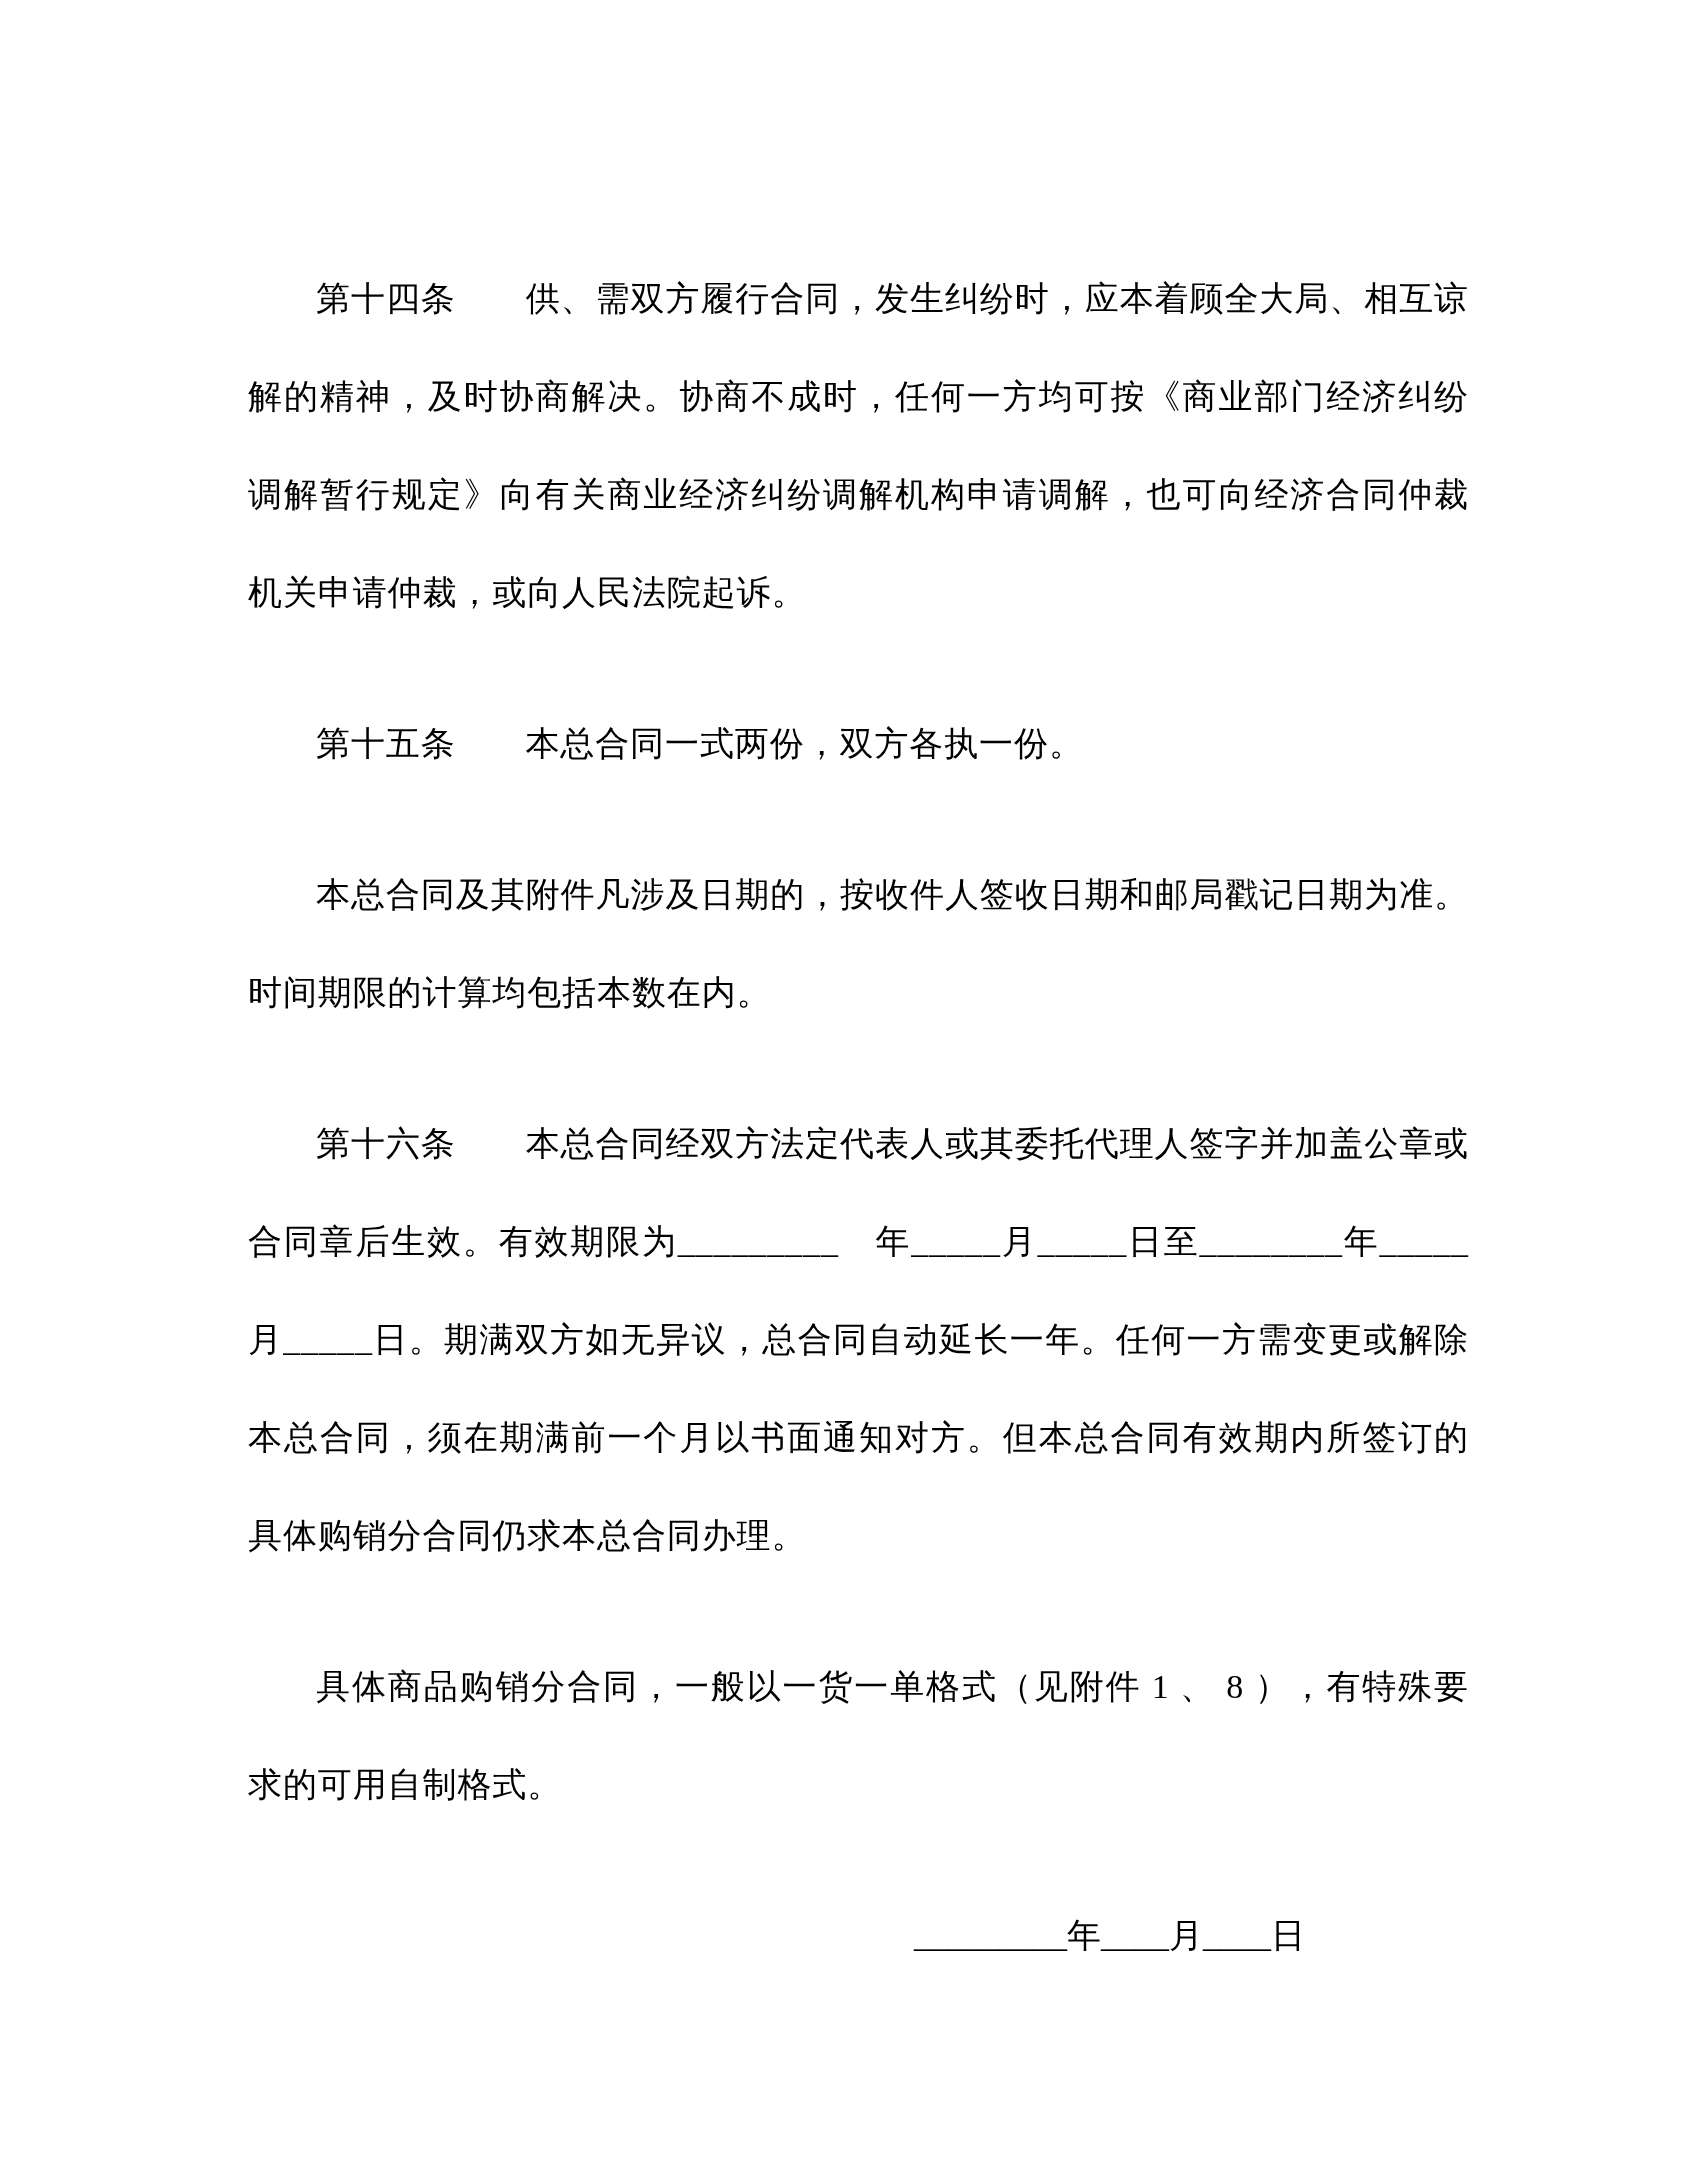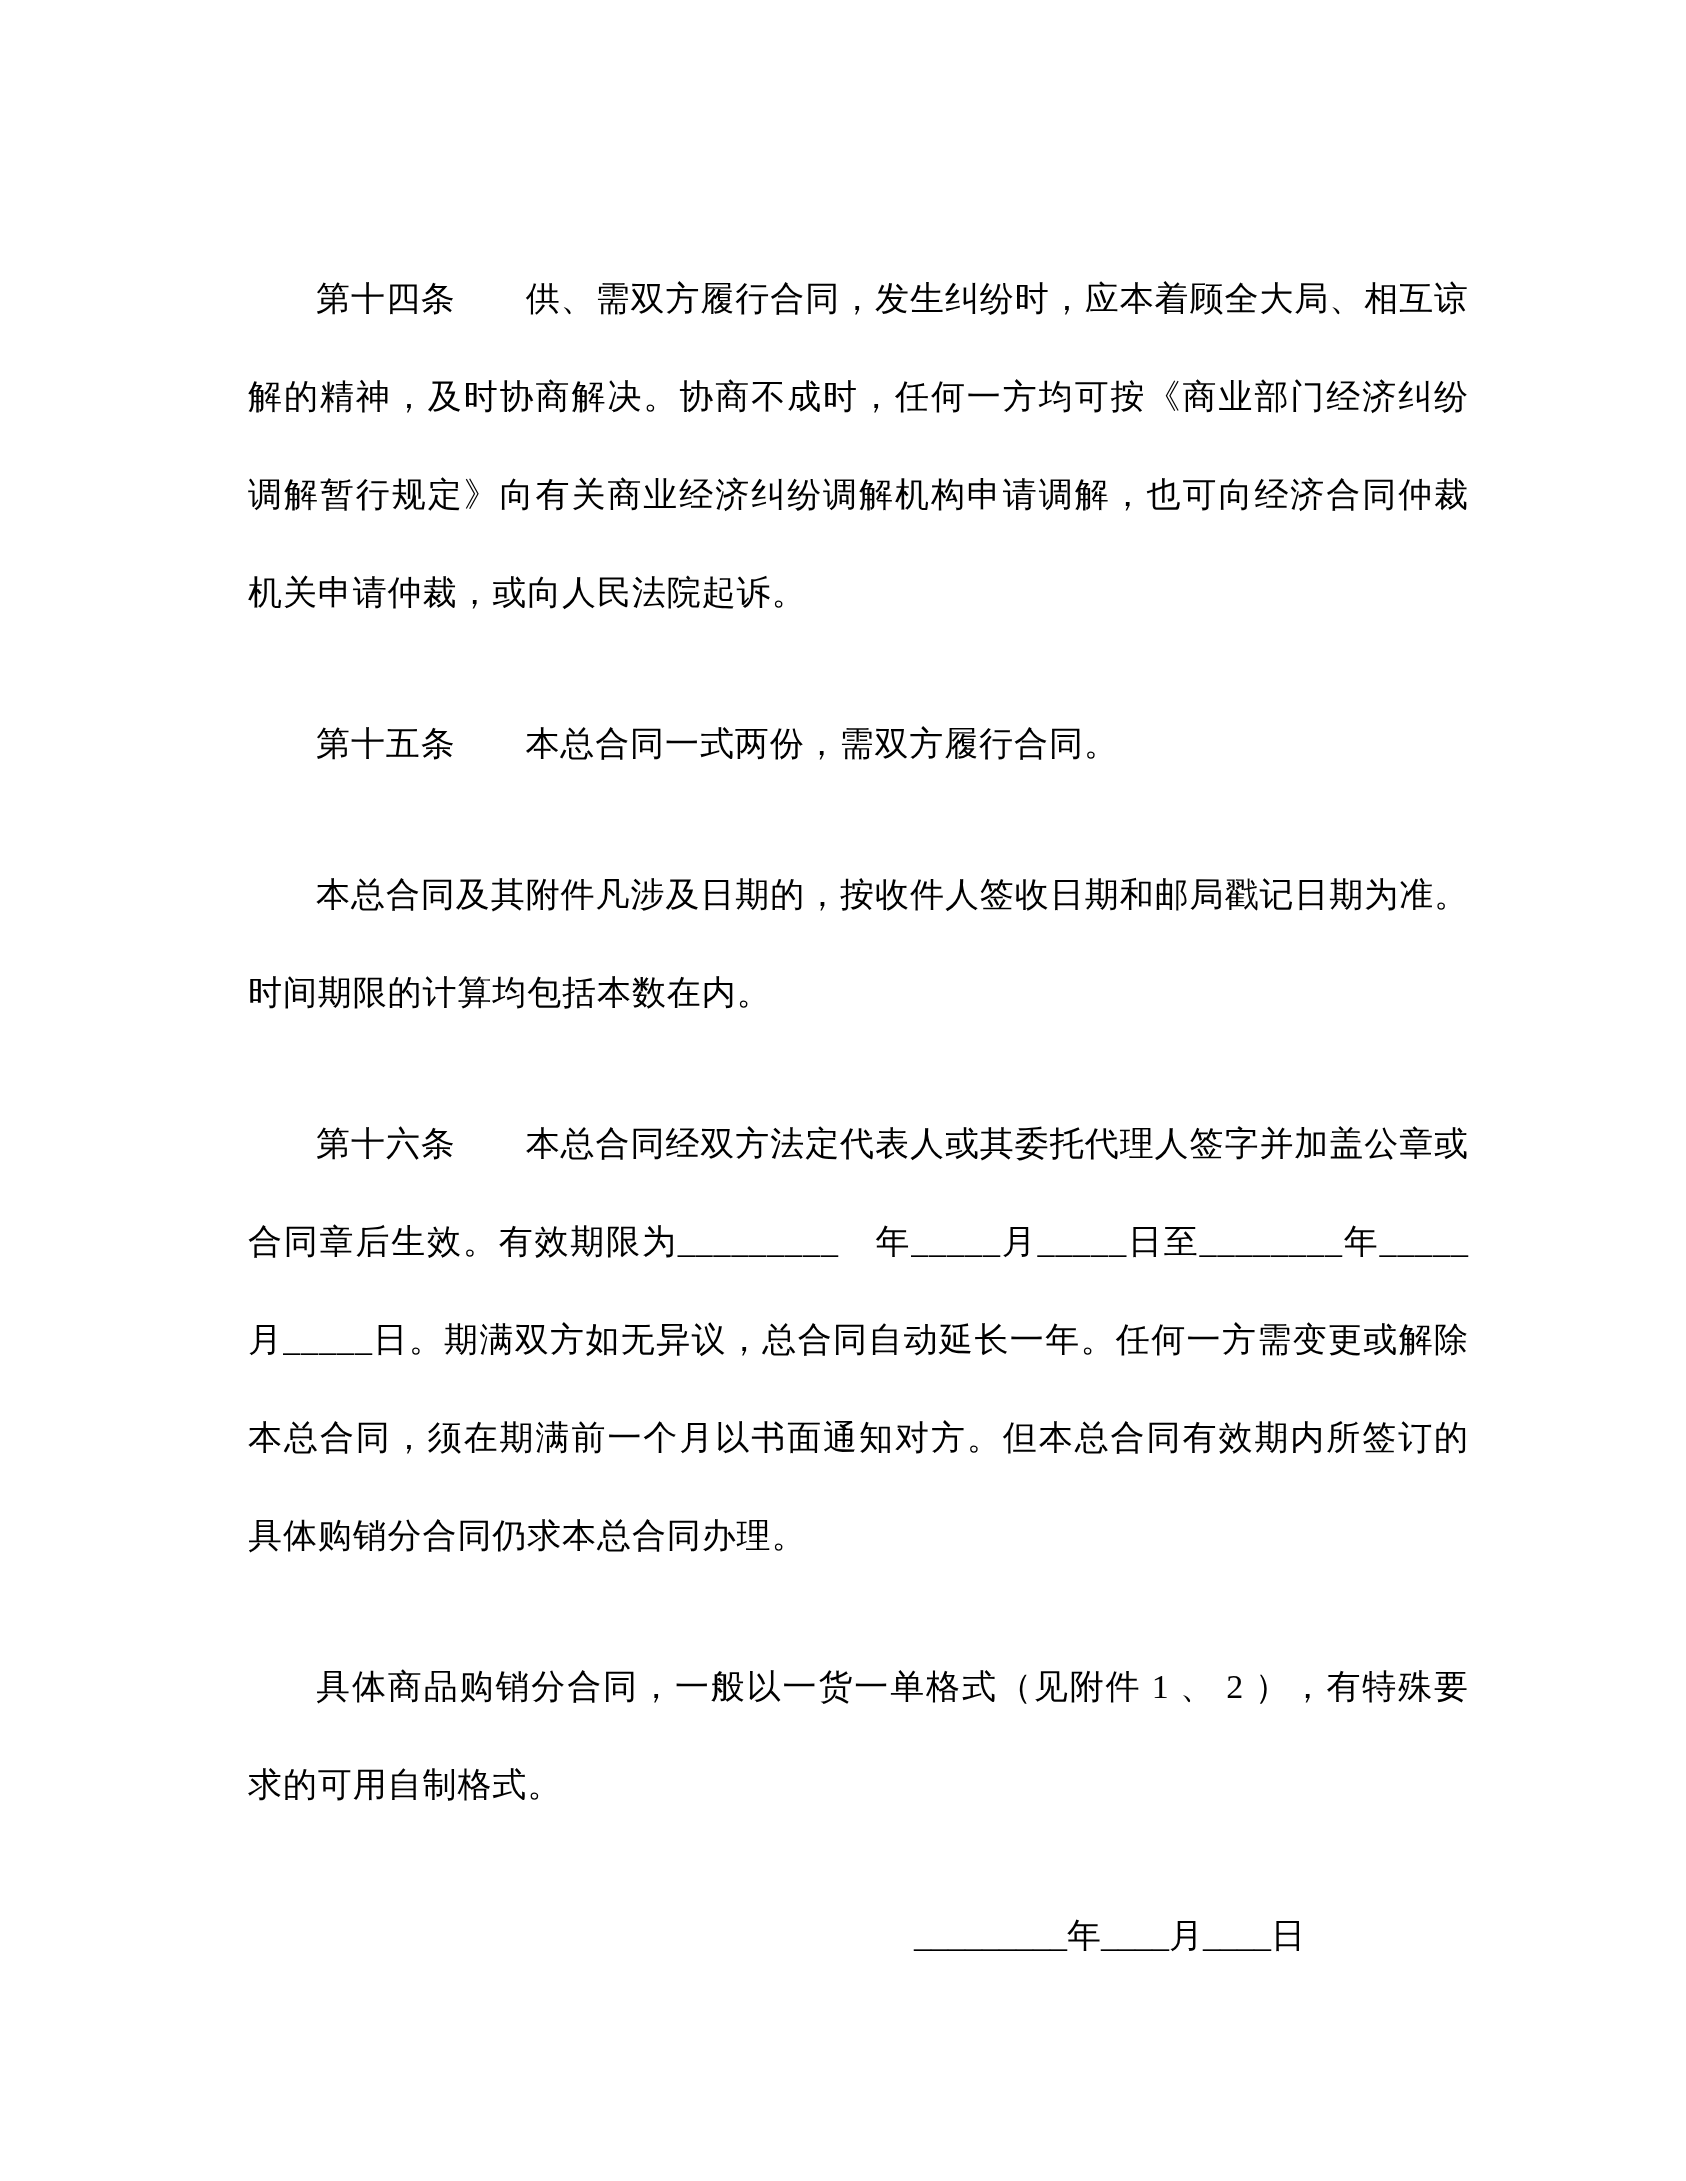--- a/index.html
+++ b/index.html
@@ -40,24 +40,24 @@
     white-space: nowrap;
   }
 </style>
 </head>
 <body>
 
 <div class="page">
 
   <p class="para">第十四条　　供、需双方履行合同，发生纠纷时，应本着顾全大局、相互谅解的精神，及时协商解决。协商不成时，任何一方均可按《商业部门经济纠纷调解暂行规定》向有关商业经济纠纷调解机构申请调解，也可向经济合同仲裁机关申请仲裁，或向人民法院起诉。</p>
 
-  <p class="para">第十五条　　本总合同一式两份，需双方履行合同。</p>
+  <p class="para">第十五条　　本总合同一式两份，双方各执一份。</p>
 
   <p class="para">本总合同及其附件凡涉及日期的，按收件人签收日期和邮局戳记日期为准。时间期限的计算均包括本数在内。</p>
 
   <p class="para">第十六条　　本总合同经双方法定代表人或其委托代理人签字并加盖公章或合同章后生效。有效期限为_________　年_____月_____日至________年_____月_____日。期满双方如无异议，总合同自动延长一年。任何一方需变更或解除本总合同，须在期满前一个月以书面通知对方。但本总合同有效期内所签订的具体购销分合同仍求本总合同办理。</p>
 
-  <p class="para">具体商品购销分合同，一般以一货一单格式（见附件 1 、 2 ），有特殊要求的可用自制格式。</p>
+  <p class="para">具体商品购销分合同，一般以一货一单格式（见附件 1 、 8 ），有特殊要求的可用自制格式。</p>
 
   <p class="date-line">_________年____月____日</p>
 
 </div>
 
 
 </body></html>

